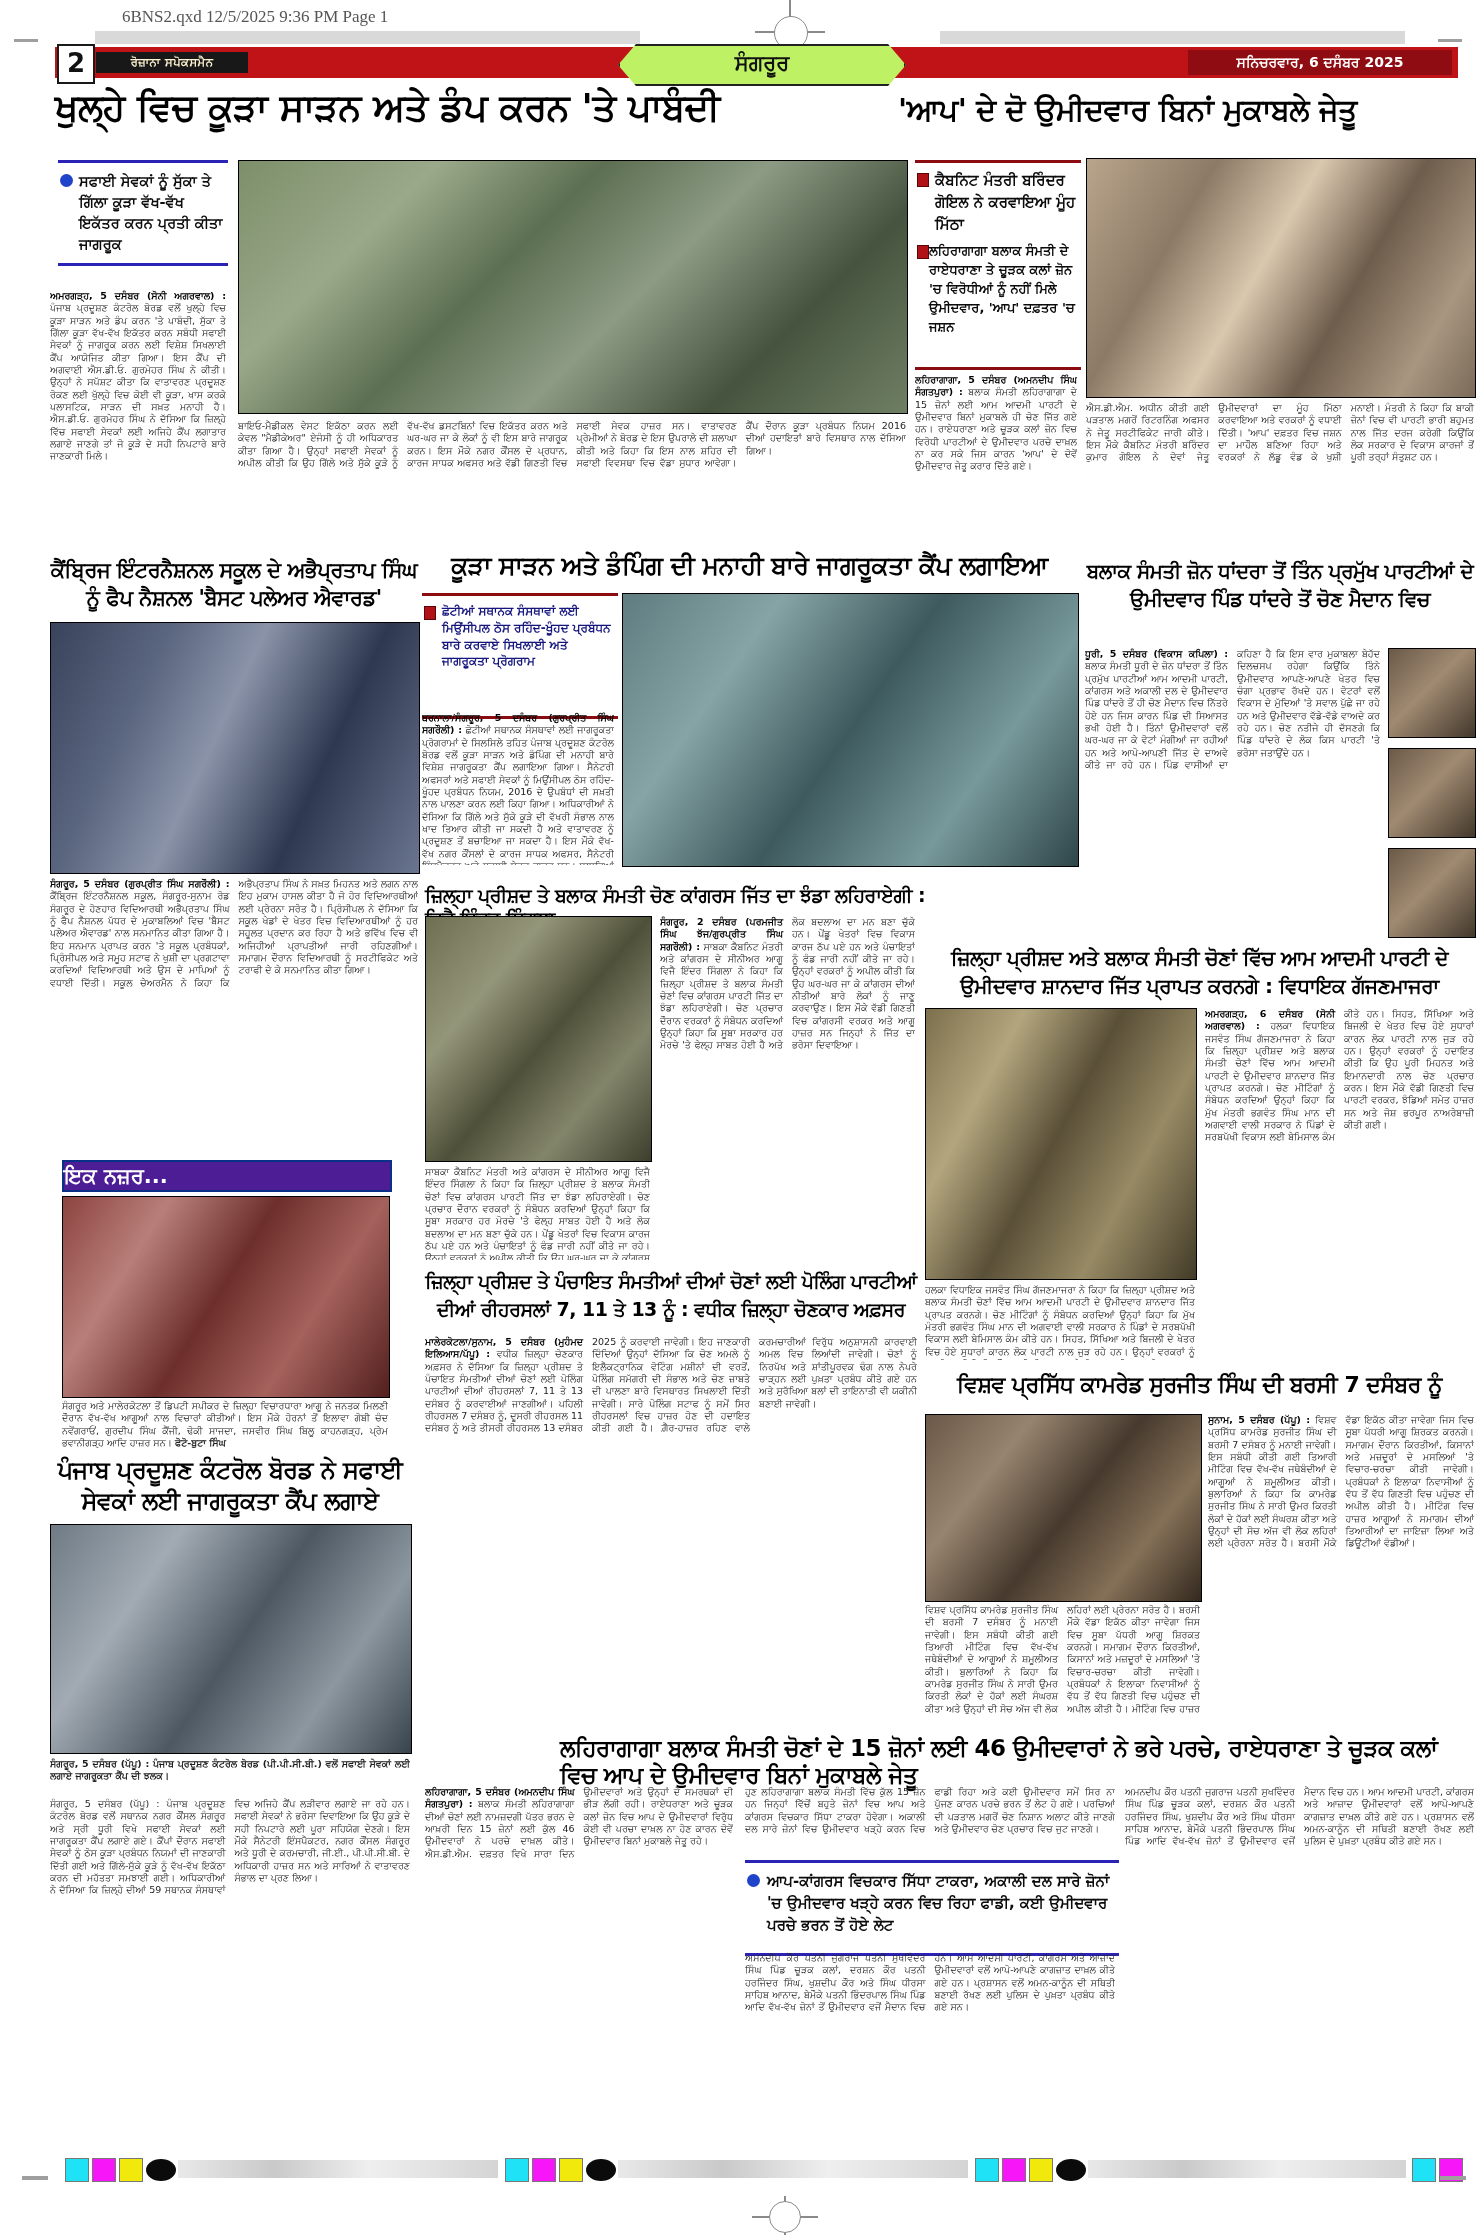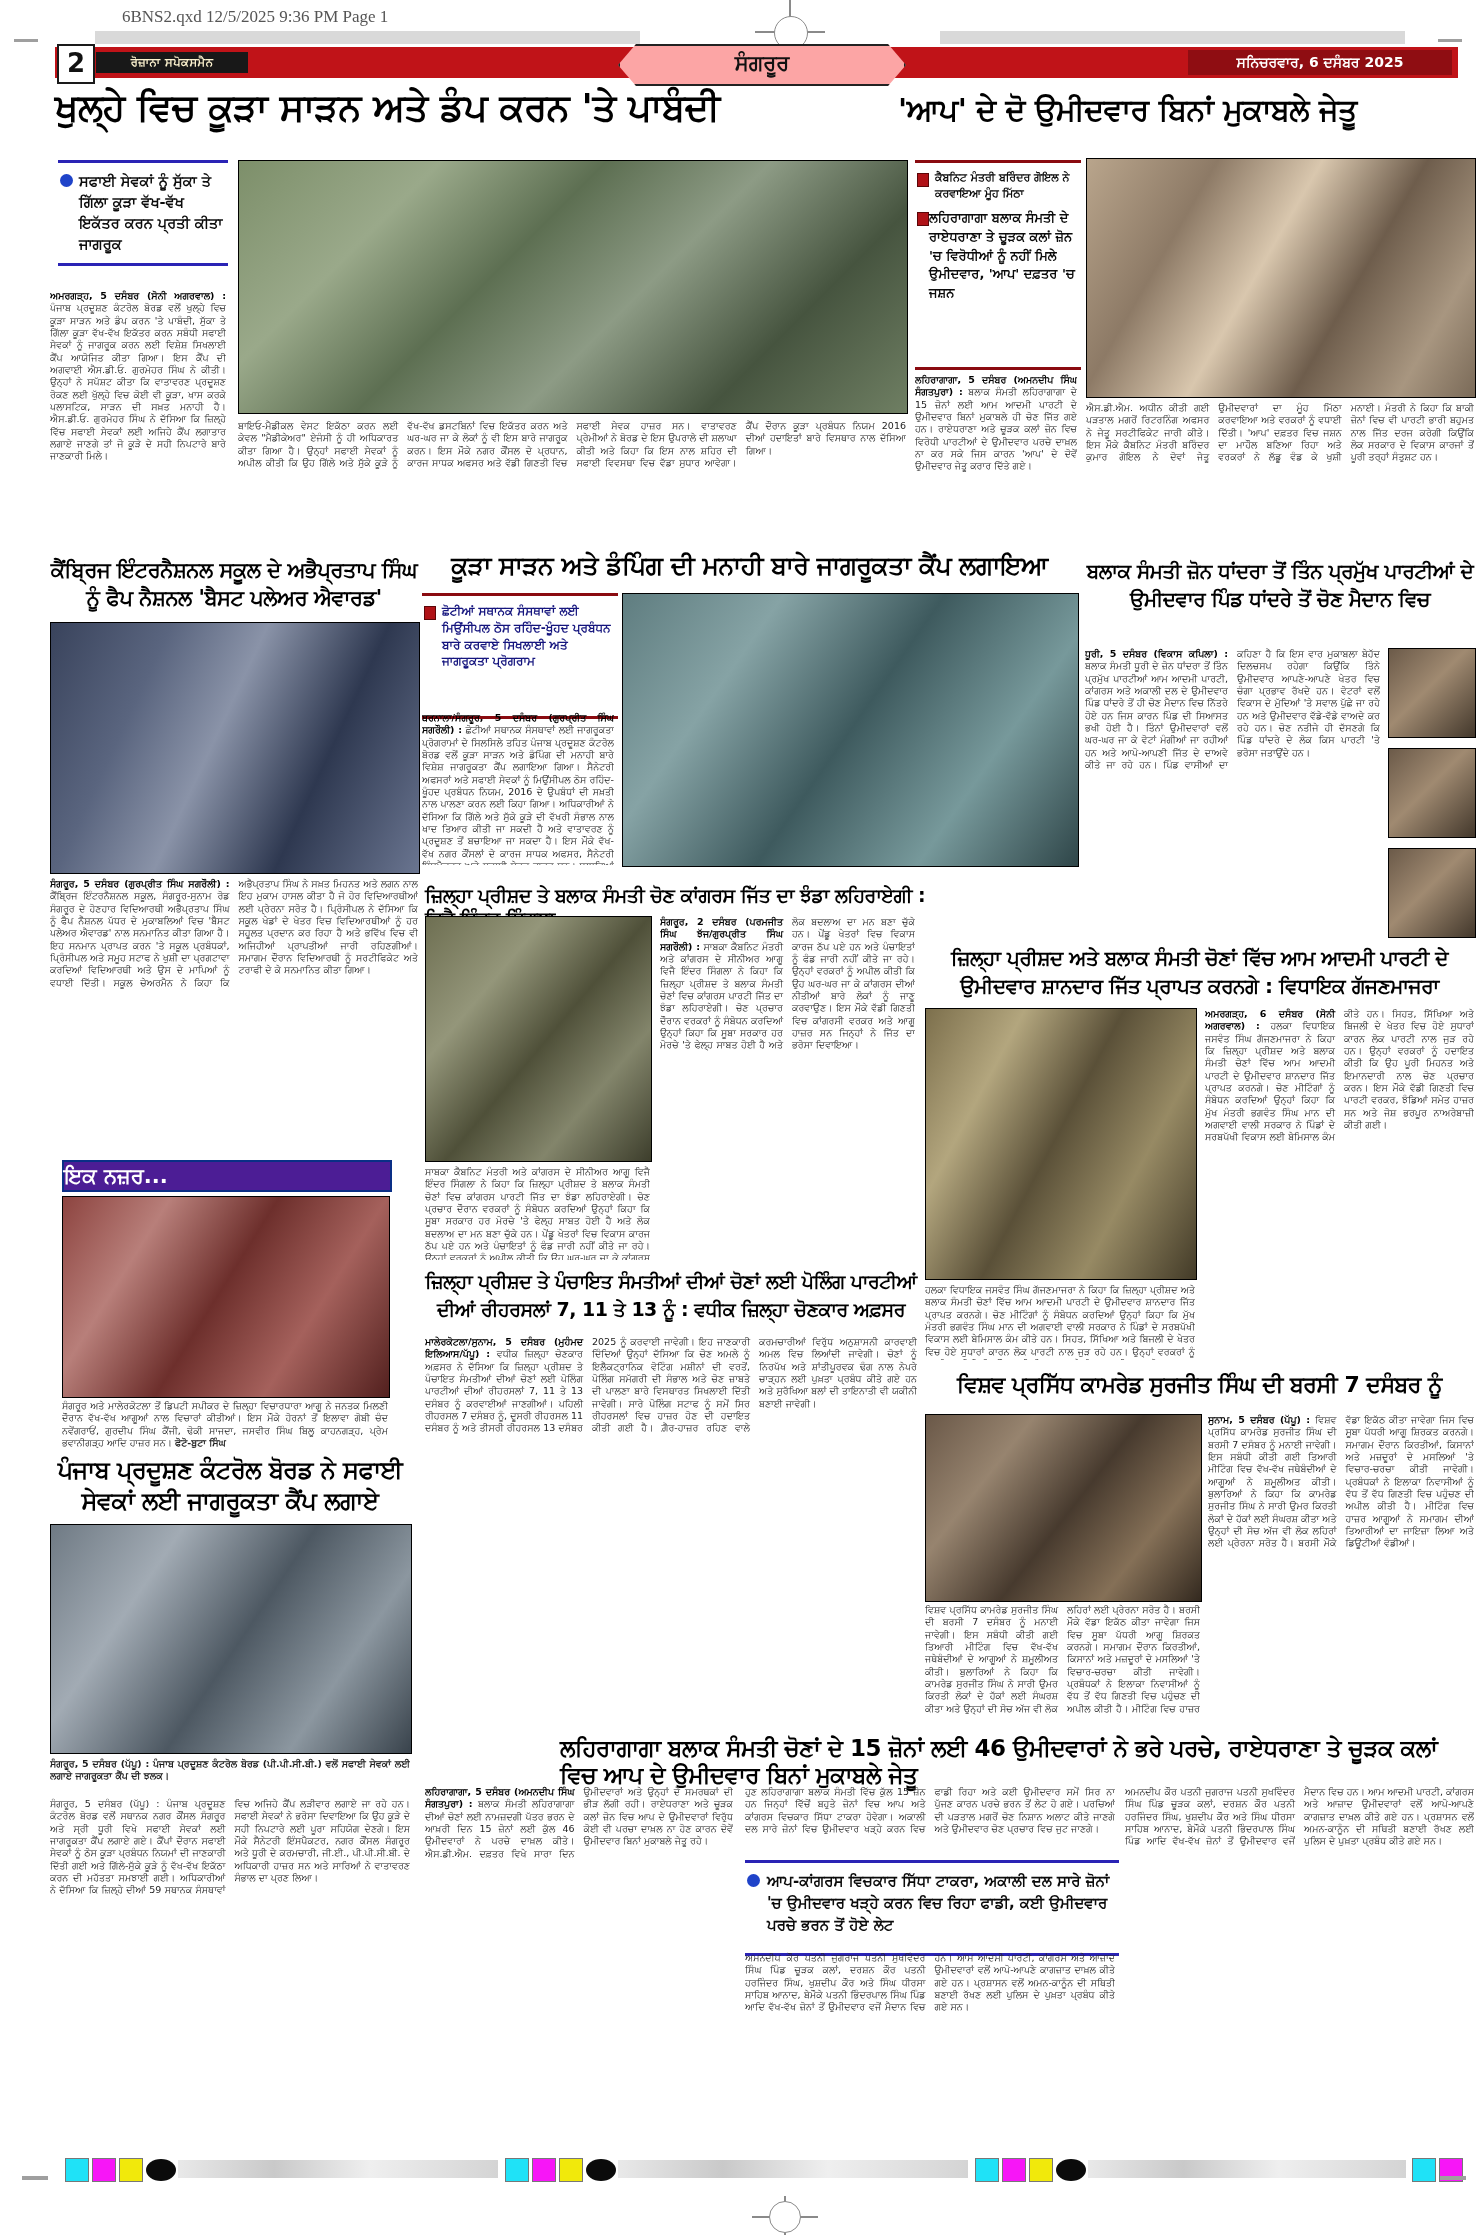--- a/index.html
+++ b/index.html
@@ -10,21 +10,21 @@
   .grayband{background:#d9d9d9;height:13px;}
   .cropdash{background:#9f9f9f;}
   .regmark{border:1.5px solid #8a8a8a;border-radius:50%;}
   .regline{background:#8a8a8a;}
   
   .mastbar{background:#c01318;height:31px;}
   .numbox{background:#fff;border:2px solid #1a1a1a;color:#111;font-weight:bold;font-size:26px;
           text-align:center;line-height:34px;}
   .brandbox{background:#181818;color:#fdf3cf;font-size:11.5px;font-weight:bold;line-height:21px;
             text-align:center;letter-spacing:.5px;}
-  .editionbanner{background:#fca5a5;border:2px solid #222;text-align:center;font-weight:bold;font-size:21px;
+  .editionbanner{background:#bef264;border:2px solid #222;text-align:center;font-weight:bold;font-size:21px;
                  line-height:34px;clip-path:polygon(0 50%,18px 0,calc(100% - 18px) 0,100% 50%,calc(100% - 18px) 100%,18px 100%);}
   .datepanel{background:#8f0d12;color:#fff;font-size:14px;font-weight:bold;text-align:center;line-height:25px;}
   
   .h1{font-weight:bold;color:#000;letter-spacing:-.5px;}
   .hc{text-align:center;}
   
   .bluebox{border-top:3px solid #2a23b5;border-bottom:3px solid #2a23b5;padding:8px 2px;}
   .maroonbox{border-top:3px solid #8a0b10;border-bottom:3px solid #8a0b10;padding:7px 2px;}
   .bullet-dot{width:13px;height:13px;border-radius:50%;background:#1f43c9;display:inline-block;flex:0 0 13px;margin-top:3px;}
   .bullet-sq{width:10px;height:12px;background:#b01217;display:inline-block;flex:0 0 10px;margin-top:3px;border:1px solid #5c0608;}
@@ -89,21 +89,21 @@
   <div class="abs body" style="left:50px;top:290px;width:176px;height:256px;">
     <span class="dl">ਅਮਰਗੜ੍ਹ, 5 ਦਸੰਬਰ (ਸੋਨੀ ਅਗਰਵਾਲ) :</span>
     <span>ਪੰਜਾਬ ਪ੍ਰਦੂਸ਼ਣ ਕੰਟਰੋਲ ਬੋਰਡ ਵਲੋਂ ਖੁਲ੍ਹੇ ਵਿਚ ਕੂੜਾ ਸਾੜਨ ਅਤੇ ਡੰਪ ਕਰਨ 'ਤੇ ਪਾਬੰਦੀ, ਸੁੱਕਾ ਤੇ ਗਿੱਲਾ ਕੂੜਾ ਵੱਖ-ਵੱਖ ਇਕੱਤਰ ਕਰਨ ਸਬੰਧੀ ਸਫਾਈ ਸੇਵਕਾਂ ਨੂੰ ਜਾਗਰੂਕ ਕਰਨ ਲਈ ਵਿਸ਼ੇਸ਼ ਸਿਖਲਾਈ ਕੈਂਪ ਆਯੋਜਿਤ ਕੀਤਾ ਗਿਆ। ਇਸ ਕੈਂਪ ਦੀ ਅਗਵਾਈ ਐਸ.ਡੀ.ਓ. ਗੁਰਮੇਹਰ ਸਿੰਘ ਨੇ ਕੀਤੀ। ਉਨ੍ਹਾਂ ਨੇ ਸਪੱਸ਼ਟ ਕੀਤਾ ਕਿ ਵਾਤਾਵਰਣ ਪ੍ਰਦੂਸ਼ਣ ਰੋਕਣ ਲਈ ਖੁੱਲ੍ਹੇ ਵਿਚ ਕੋਈ ਵੀ ਕੂੜਾ, ਖਾਸ ਕਰਕੇ ਪਲਾਸਟਿਕ, ਸਾੜਨ ਦੀ ਸਖ਼ਤ ਮਨਾਹੀ ਹੈ। ਐਸ.ਡੀ.ਓ. ਗੁਰਮੇਹਰ ਸਿੰਘ ਨੇ ਦੱਸਿਆ ਕਿ ਜ਼ਿਲ੍ਹੇ ਵਿੱਚ ਸਫਾਈ ਸੇਵਕਾਂ ਲਈ ਅਜਿਹੇ ਕੈਂਪ ਲਗਾਤਾਰ ਲਗਾਏ ਜਾਣਗੇ ਤਾਂ ਜੋ ਕੂੜੇ ਦੇ ਸਹੀ ਨਿਪਟਾਰੇ ਬਾਰੇ ਜਾਣਕਾਰੀ ਮਿਲੇ।</span>
   </div>
   <div class="abs photo ph1" style="left:238px;top:160px;width:668px;height:252px;"></div>
   <div class="abs body cols4" style="left:238px;top:420px;width:668px;height:126px;">ਬਾਇਓ-ਮੈਡੀਕਲ ਵੇਸਟ ਇਕੱਠਾ ਕਰਨ ਲਈ ਕੇਵਲ "ਮੈਡੀਕੇਅਰ" ਏਜੰਸੀ ਨੂੰ ਹੀ ਅਧਿਕਾਰਤ ਕੀਤਾ ਗਿਆ ਹੈ। ਉਨ੍ਹਾਂ ਸਫਾਈ ਸੇਵਕਾਂ ਨੂੰ ਅਪੀਲ ਕੀਤੀ ਕਿ ਉਹ ਗਿੱਲੇ ਅਤੇ ਸੁੱਕੇ ਕੂੜੇ ਨੂੰ ਵੱਖ-ਵੱਖ ਡਸਟਬਿਨਾਂ ਵਿਚ ਇਕੱਤਰ ਕਰਨ ਅਤੇ ਘਰ-ਘਰ ਜਾ ਕੇ ਲੋਕਾਂ ਨੂੰ ਵੀ ਇਸ ਬਾਰੇ ਜਾਗਰੂਕ ਕਰਨ। ਇਸ ਮੌਕੇ ਨਗਰ ਕੌਂਸਲ ਦੇ ਪ੍ਰਧਾਨ, ਕਾਰਜ ਸਾਧਕ ਅਫਸਰ ਅਤੇ ਵੱਡੀ ਗਿਣਤੀ ਵਿਚ ਸਫਾਈ ਸੇਵਕ ਹਾਜ਼ਰ ਸਨ। ਵਾਤਾਵਰਣ ਪ੍ਰੇਮੀਆਂ ਨੇ ਬੋਰਡ ਦੇ ਇਸ ਉਪਰਾਲੇ ਦੀ ਸ਼ਲਾਘਾ ਕੀਤੀ ਅਤੇ ਕਿਹਾ ਕਿ ਇਸ ਨਾਲ ਸ਼ਹਿਰ ਦੀ ਸਫਾਈ ਵਿਵਸਥਾ ਵਿਚ ਵੱਡਾ ਸੁਧਾਰ ਆਵੇਗਾ। ਕੈਂਪ ਦੌਰਾਨ ਕੂੜਾ ਪ੍ਰਬੰਧਨ ਨਿਯਮ 2016 ਦੀਆਂ ਹਦਾਇਤਾਂ ਬਾਰੇ ਵਿਸਥਾਰ ਨਾਲ ਦੱਸਿਆ ਗਿਆ।</div>
 
   <div class="abs maroonbox" style="left:915px;top:160px;width:162px;height:190px;">
     <div style="display:flex;gap:6px;margin-bottom:7px;">
       <span class="bullet-sq"></span>
-      <span class="subhead" style="font-size:11px;">ਕੈਬਨਿਟ ਮੰਤਰੀ ਬਰਿੰਦਰ ਗੋਇਲ ਨੇ ਕਰਵਾਇਆ ਮੂੰਹ ਮਿੱਠਾ</span>
+      <span class="subhead" style="font-size:15px;">ਕੈਬਨਿਟ ਮੰਤਰੀ ਬਰਿੰਦਰ ਗੋਇਲ ਨੇ ਕਰਵਾਇਆ ਮੂੰਹ ਮਿੱਠਾ</span>
     </div>
     <div style="display:flex;">
       <span class="bullet-sq"></span>
       <span class="subhead" style="font-size:13px;">ਲਹਿਰਾਗਾਗਾ ਬਲਾਕ ਸੰਮਤੀ ਦੇ ਰਾਏਧਰਾਣਾ ਤੇ ਚੂੜਕ ਕਲਾਂ ਜ਼ੋਨ 'ਚ ਵਿਰੋਧੀਆਂ ਨੂੰ ਨਹੀਂ ਮਿਲੇ ਉਮੀਦਵਾਰ, 'ਆਪ' ਦਫ਼ਤਰ 'ਚ ਜਸ਼ਨ</span>
     </div>
   </div>
   <div class="abs body" style="left:915px;top:374px;width:162px;height:172px;">
     <span class="dl">ਲਹਿਰਾਗਾਗਾ, 5 ਦਸੰਬਰ (ਅਮਨਦੀਪ ਸਿੰਘ ਸੰਗਤਪੁਰਾ) :</span>
     <span>ਬਲਾਕ ਸੰਮਤੀ ਲਹਿਰਾਗਾਗਾ ਦੇ 15 ਜ਼ੋਨਾਂ ਲਈ ਆਮ ਆਦਮੀ ਪਾਰਟੀ ਦੇ ਉਮੀਦਵਾਰ ਬਿਨਾਂ ਮੁਕਾਬਲੇ ਹੀ ਚੋਣ ਜਿੱਤ ਗਏ ਹਨ। ਰਾਏਧਰਾਣਾ ਅਤੇ ਚੂੜਕ ਕਲਾਂ ਜ਼ੋਨ ਵਿਚ ਵਿਰੋਧੀ ਪਾਰਟੀਆਂ ਦੇ ਉਮੀਦਵਾਰ ਪਰਚੇ ਦਾਖ਼ਲ ਨਾ ਕਰ ਸਕੇ ਜਿਸ ਕਾਰਨ 'ਆਪ' ਦੇ ਦੋਵੇਂ ਉਮੀਦਵਾਰ ਜੇਤੂ ਕਰਾਰ ਦਿੱਤੇ ਗਏ।</span>
   </div>

